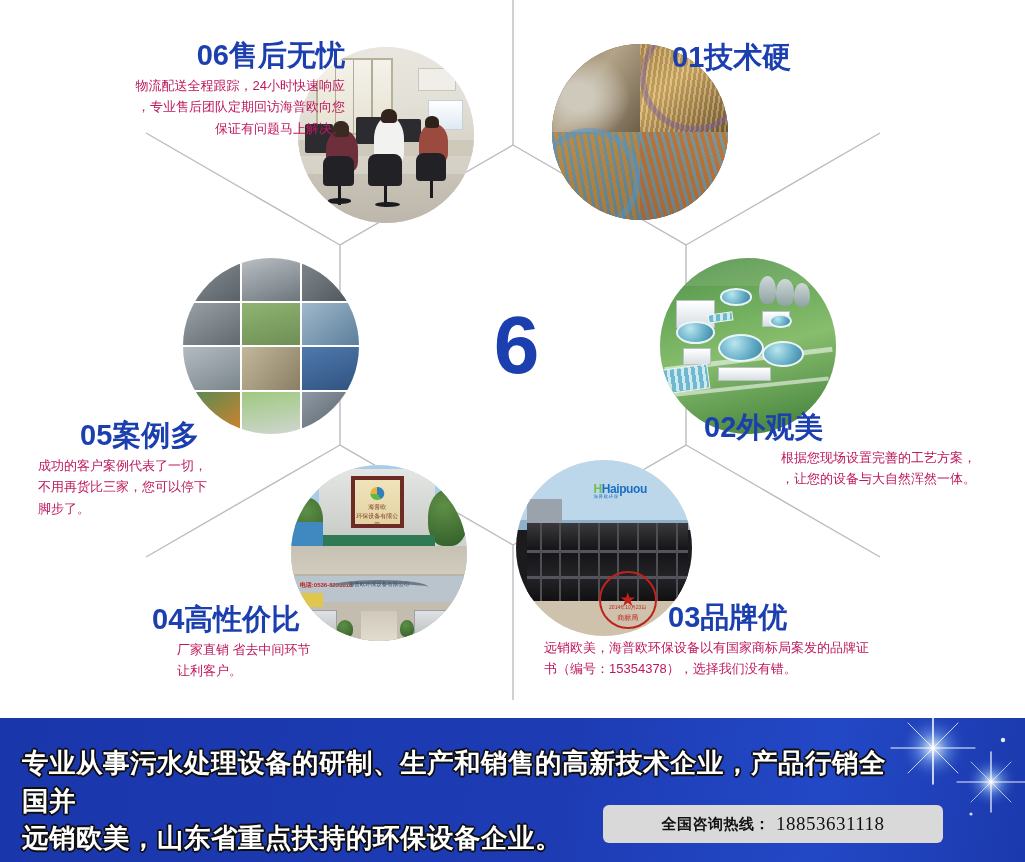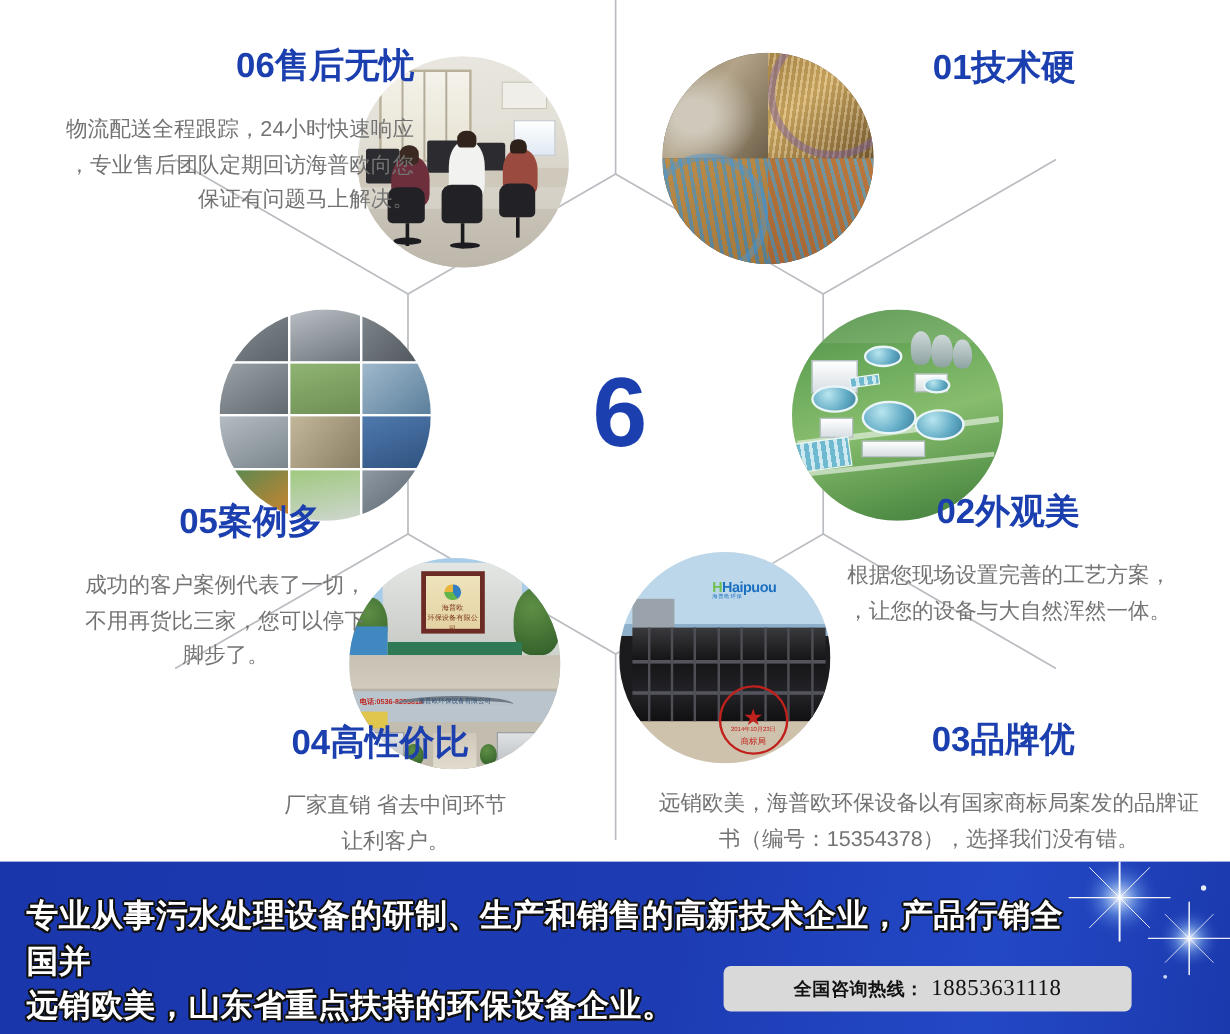--- a/index.html
+++ b/index.html
@@ -15,25 +15,25 @@
   #stage { position:absolute; left:0; top:0; width:1025px; height:718px; background:#ffffff; }
   #hexLayer { position:absolute; left:0; top:0; width:1025px; height:718px; }
 
   
   .feat { position:absolute; }
   .feat .head {
     font-size:29px; font-weight:bold; color:#1b3fae;
     letter-spacing:0px; white-space:nowrap; line-height:1.05;
   }
   .feat .body {
-    font-size:18px; color:#737373; line-height:1.62; margin-top:23px;
+    font-size:13px; color:#be185d; line-height:1.62; margin-top:5px;
     font-family:"Liberation Sans","DejaVu Sans",sans-serif;
   }
   .ta-r { text-align:right; }
-  .ta-l { text-align:center; }
+  .ta-l { text-align:left; }
 
   
   #feat06 { left:10px;  top:40px;  width:335px; }
   #feat01 { left:672px; top:42px;  width:330px; }
   #feat02 { left:676px; top:412px; width:300px; }
   #feat03 { left:544px; top:602px; width:460px; }
   #feat04 { left:152px; top:604px; width:330px; }
   #feat05 { left:38px;  top:420px; width:300px; }
 
   

